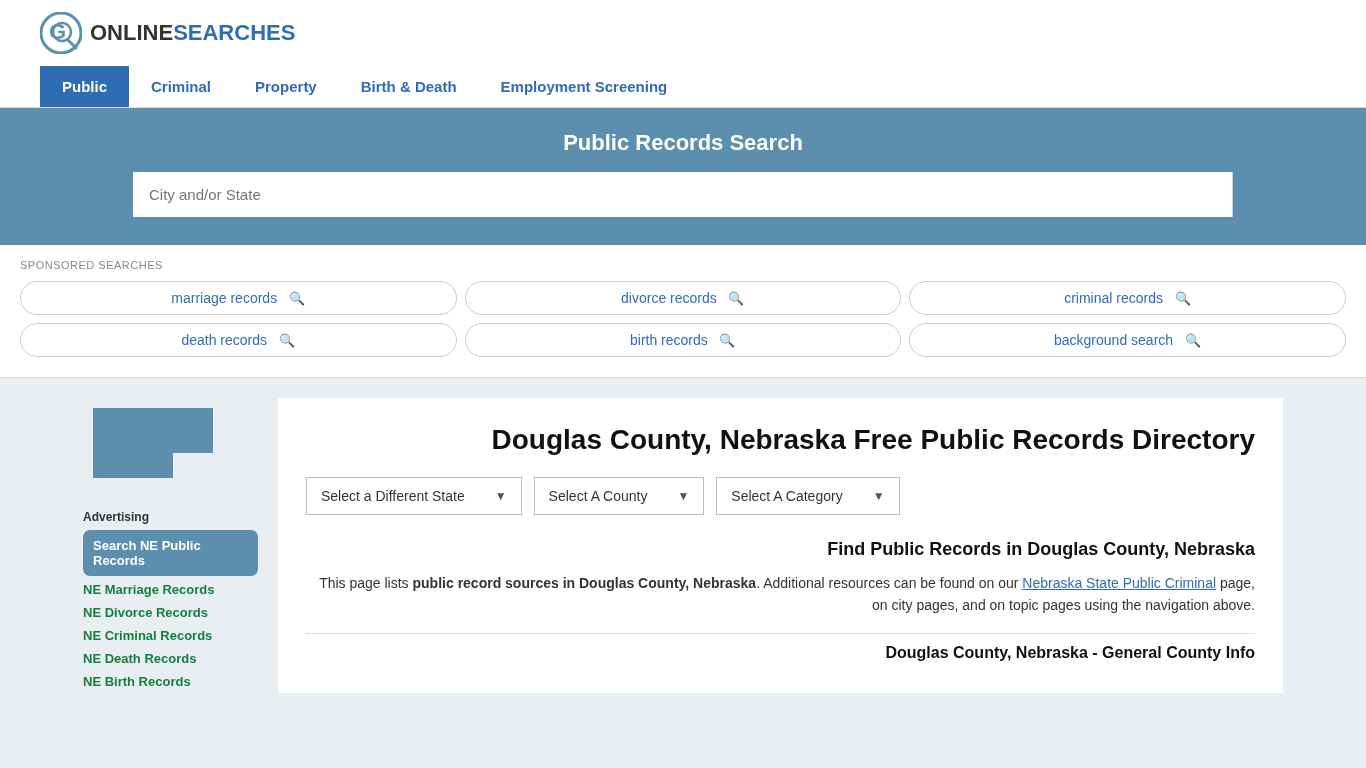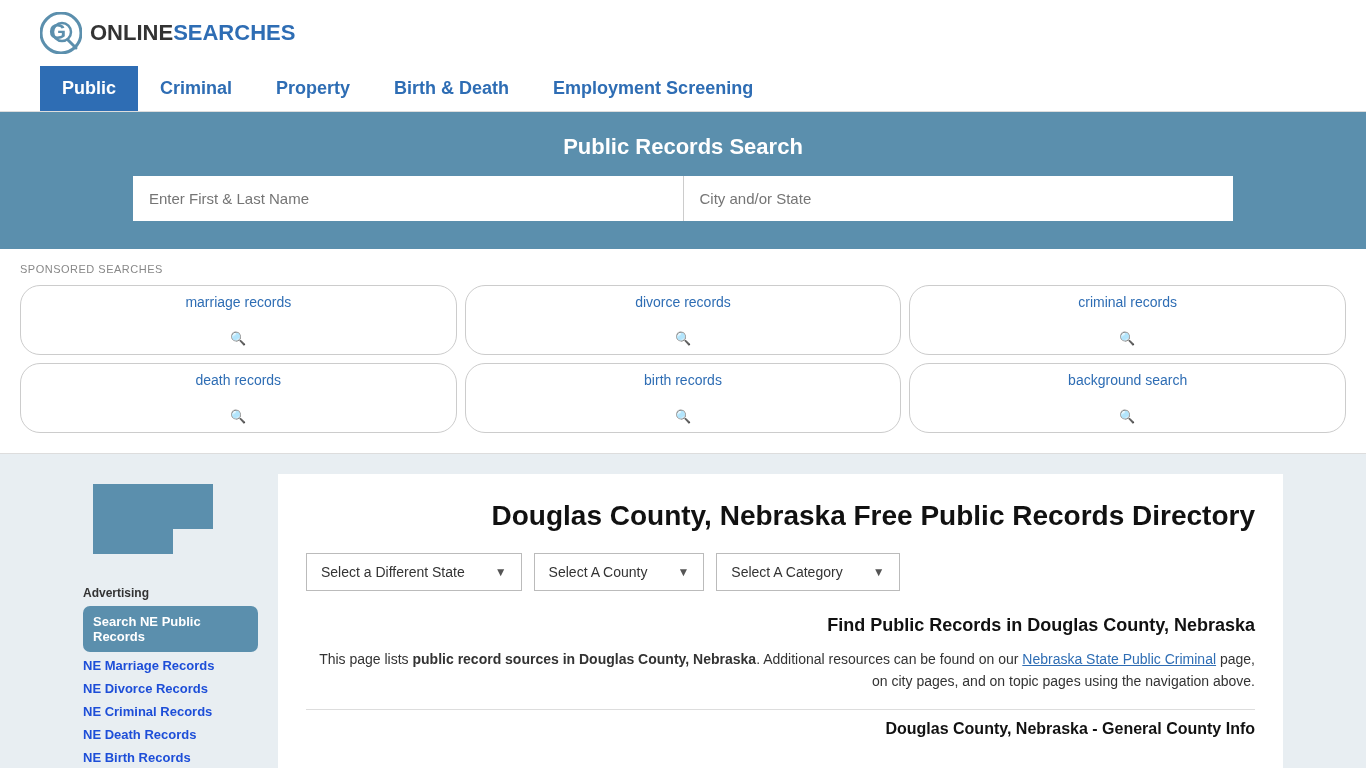--- a/index.html
+++ b/index.html
@@ -26,21 +26,21 @@
 
     
     .nav {
       background: #fff;
       display: flex;
       padding: 0 40px;
       border-bottom: 1px solid #ddd;
     }
     .nav-item {
       padding: 12px 22px;
-      font-size: 18px;
+      font-size: 15px;
       font-weight: 600;
       color: #2e6db4;
       cursor: pointer;
       text-decoration: none;
       display: block;
     }
     .nav-item.active {
       background: #2e6db4;
       color: #fff;
     }
@@ -100,25 +100,24 @@
       grid-template-columns: repeat(3, 1fr);
       gap: 8px;
     }
     .sponsored-tag {
       border: 1px solid #ccc;
       border-radius: 20px;
       padding: 8px 14px;
       display: flex;
       align-items: center;
       justify-content: center;
-      gap: 21px;
+      gap: 12px;
       cursor: pointer;
       color: #2e6db4;
       font-size: 14px;
-      flex-direction: column;
     }
     .search-icon-sm {
       color: #555;
       font-size: 13px;
     }
 
     
     .content-area {
       display: flex;
       gap: 20px;
@@ -151,21 +150,21 @@
       color: #fff;
       padding: 8px 10px;
       font-size: 13px;
       font-weight: 700;
       cursor: pointer;
       margin-bottom: 2px;
       border-radius: 7px;
     }
     .ad-link {
       display: block;
-      color: #1d4ed8;
+      color: #15803d;
       font-size: 13px;
       font-weight: 700;
       padding: 4px 0;
       text-decoration: none;
       cursor: pointer;
     }
 
     
     .main-content {
       flex: 1;
@@ -254,21 +253,20 @@
     <a class="nav-item active">Public</a>
     <a class="nav-item">Criminal</a>
     <a class="nav-item">Property</a>
     <a class="nav-item">Birth &amp; Death</a>
     <a class="nav-item">Employment Screening</a>
   </nav>
 
   <div class="hero">
     <div class="hero-title">Public Records Search</div>
     <div class="search-bar">
-      <input class="search-input" type="text" placeholder="Enter First &amp; Last Name" style="">
       <input class="search-input" type="text" placeholder="City and/or State" style="">
     </div>
   </div>
 
   <div class="sponsored-section">
     <div class="sponsored-label">SPONSORED SEARCHES</div>
     <div class="sponsored-grid">
       <div class="sponsored-tag">
         <span>marriage records</span>
         <span class="search-icon-sm">🔍</span>

